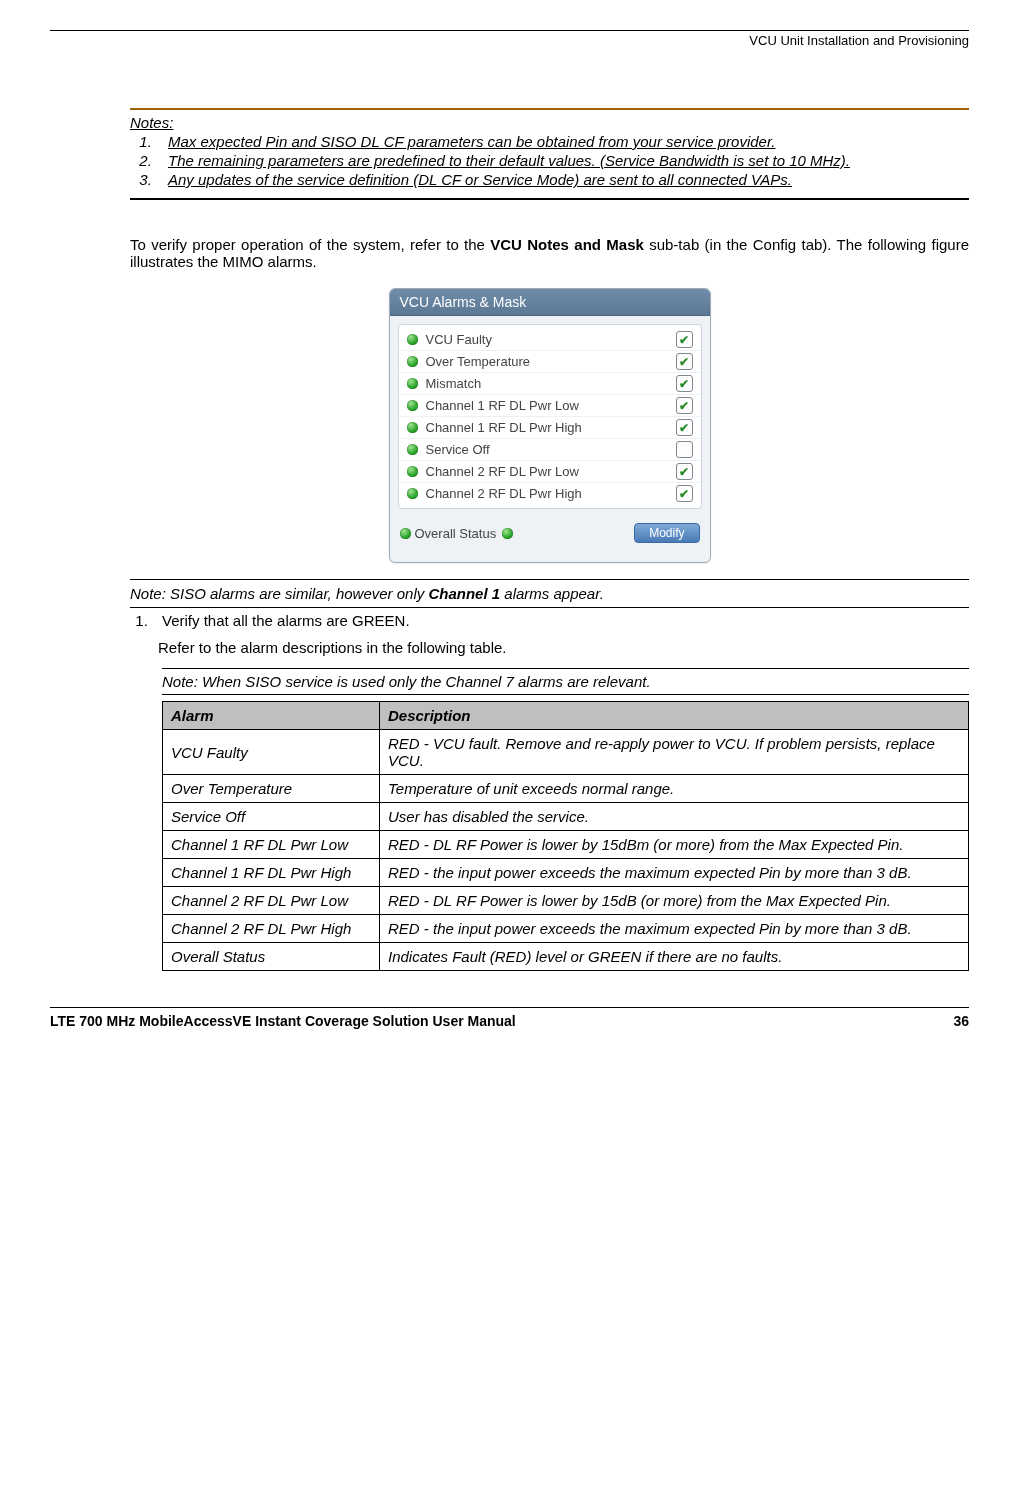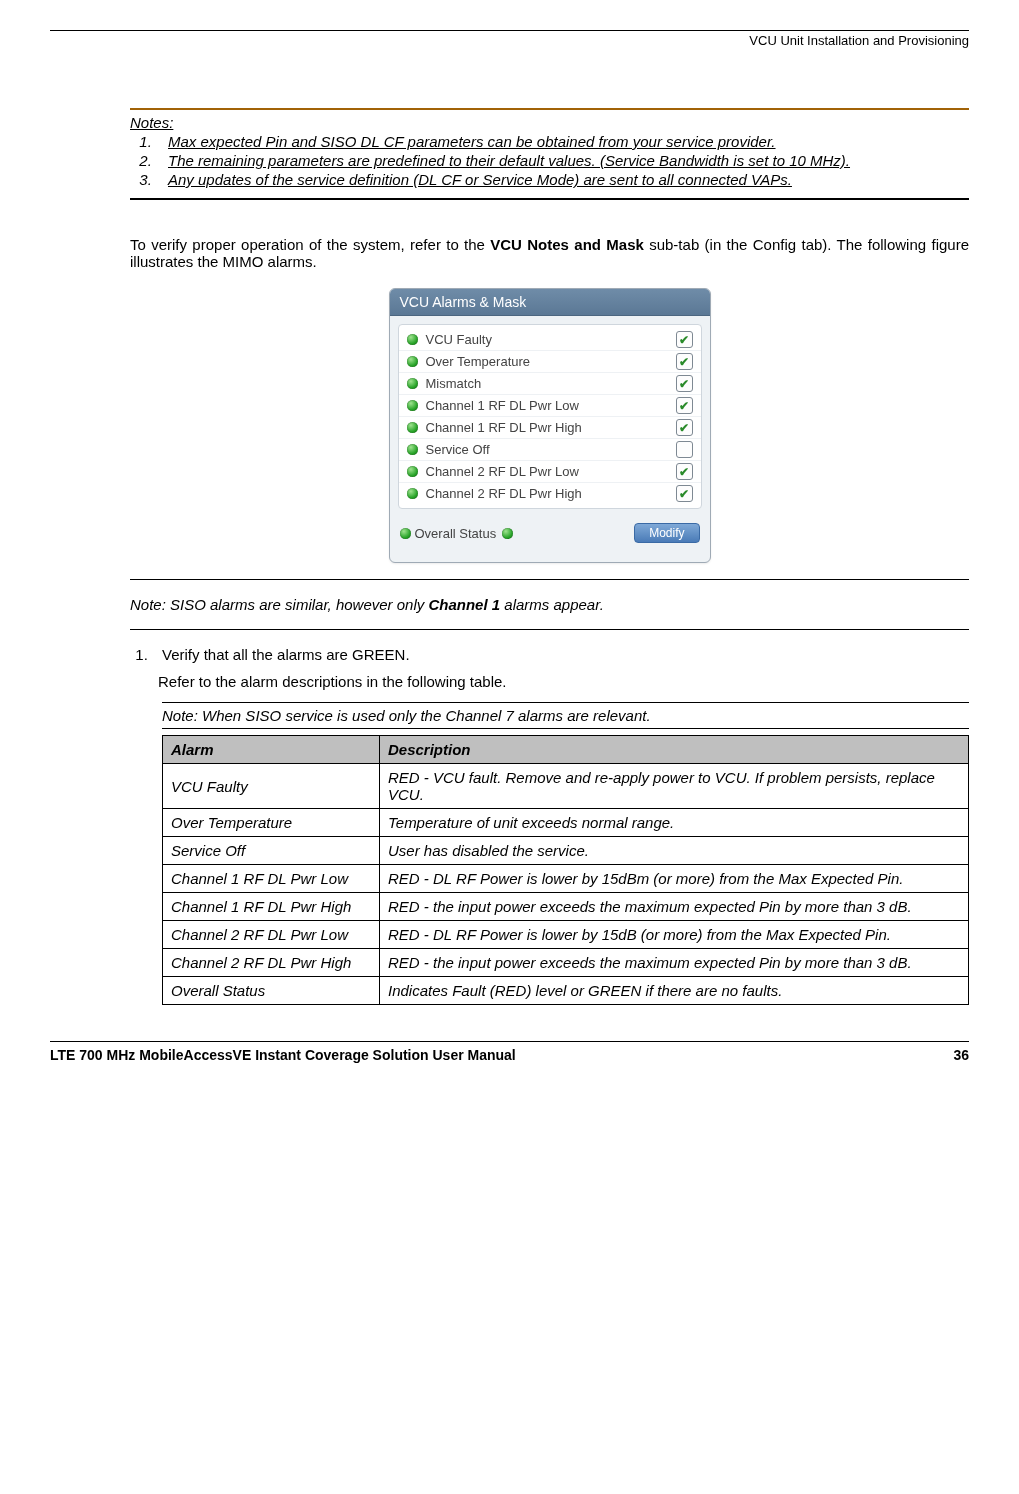--- a/index.html
+++ b/index.html
@@ -110,24 +110,24 @@
     color: #fff;
     border: 1px solid #3a6aa5;
     border-radius: 4px;
     padding: 2px 14px;
     font-size: 12px;
     cursor: pointer;
   }
   .note-line {
     border-top: 1px solid #000;
     border-bottom: 1px solid #000;
-    padding: 16px 0;
+    padding: 5px 0;
     font-style: italic;
     font-size: 15px;
-    margin-bottom: 16px;
+    margin-bottom: 4px;
   }
   .note-line .bold-it { font-weight: bold; font-style: italic; }
   .step-list { margin: 0 0 8px 0; padding-left: 22px; font-size: 15px; }
   .step-list li { padding-left: 10px; }
   .step-sub { margin: 10px 0 12px 28px; font-size: 15px; }
   .note-line2 {
     border-top: 1px solid #000;
     border-bottom: 1px solid #000;
     padding: 4px 0;
     font-style: italic;

